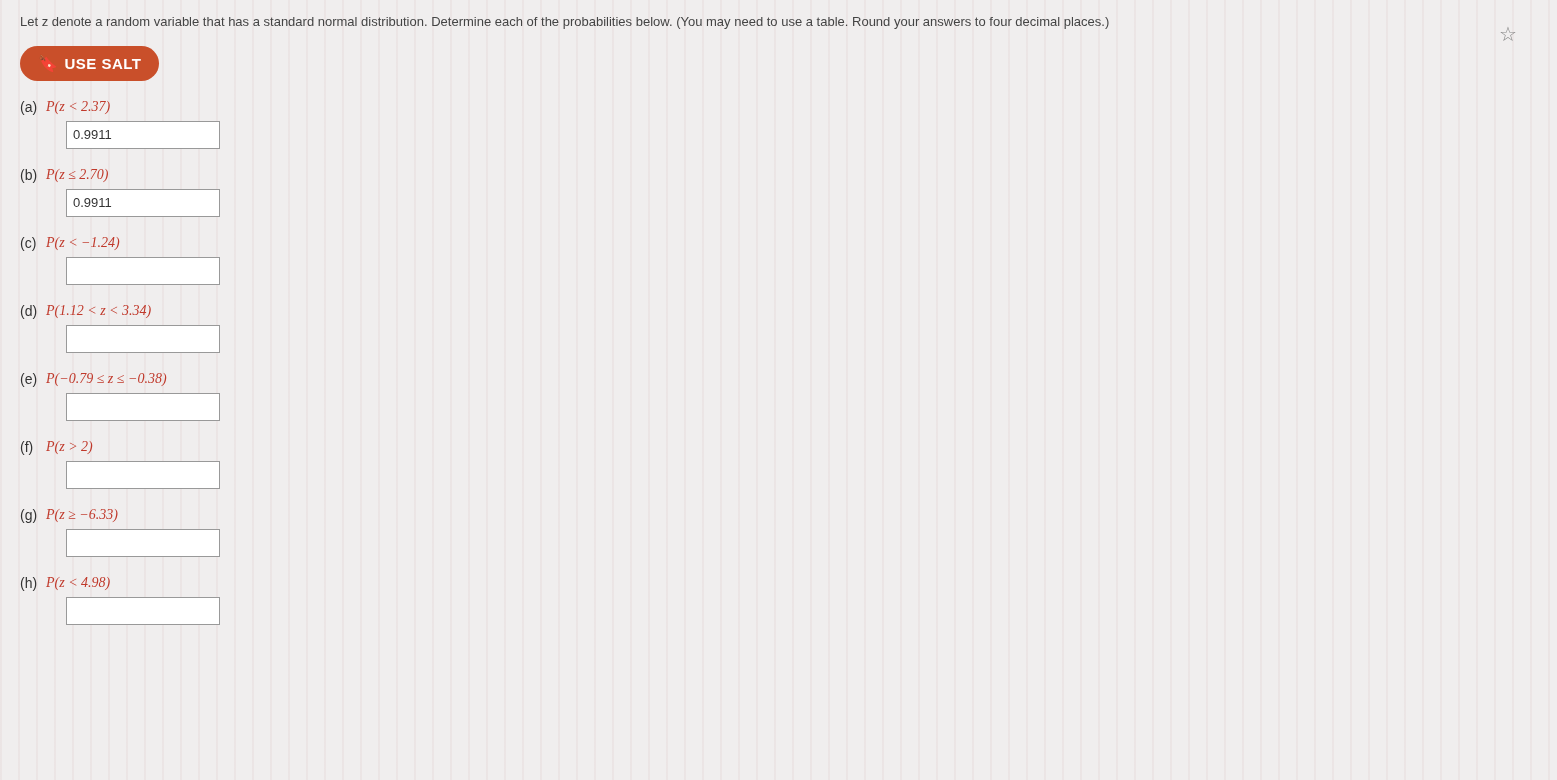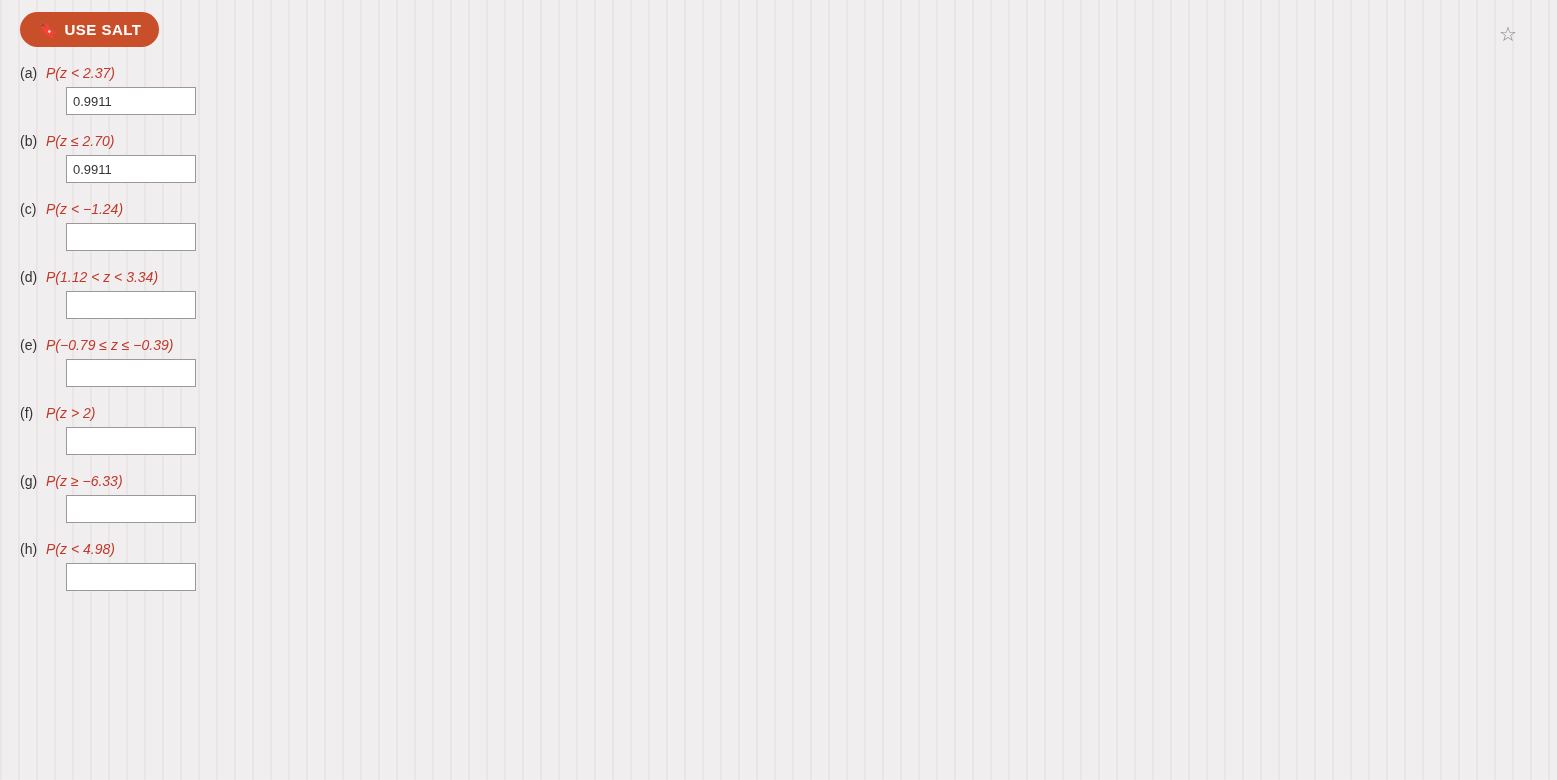--- a/index.html
+++ b/index.html
@@ -62,25 +62,26 @@
 
     .problem-label .part-letter {
       font-style: normal;
       color: #333;
       min-width: 20px;
     }
 
     .problem-label .math-expr {
       color: #c0392b;
       font-style: italic;
+      font-family: Liberation Serif, serif;
     }
 
     .answer-input {
       display: block;
-      width: 130px;
+      width: 154px;
       height: 28px;
       border: 1px solid #999;
       background: white;
       padding: 2px 6px;
       font-size: 13px;
       color: #333;
       margin-left: 46px;
       outline: none;
     }
 
@@ -113,20 +114,21 @@
 
     .content {
       position: relative;
       z-index: 1;
     }
   </style>
 </head>
 <body>
 
 <div class="content">
+  <div class="intro-text">Let z denote a random variable that has a standard normal distribution. Determine each of the probabilities below. (You may need to use a table. Round your answers to four decimal places.)</div>
 
   <button class="use-salt-btn">
     <span class="bookmark-icon">🔖</span>
     <span>USE SALT</span>
   </button>
 
   <div id="problems-container">
       <div class="problem-section">
         <div class="problem-label">
           <span class="part-letter">(a)</span>
@@ -151,21 +153,21 @@
       <div class="problem-section">
         <div class="problem-label">
           <span class="part-letter">(d)</span>
           <span class="math-expr">P(1.12 &lt; z &lt; 3.34)</span>
         </div>
         <input type="text" class="answer-input" style="">
       </div>
       <div class="problem-section">
         <div class="problem-label">
           <span class="part-letter">(e)</span>
-          <span class="math-expr">P(−0.79 ≤ z ≤ −0.39)</span>
+          <span class="math-expr">P(−0.79 ≤ z ≤ −0.38)</span>
         </div>
         <input type="text" class="answer-input" style="">
       </div>
       <div class="problem-section">
         <div class="problem-label">
           <span class="part-letter">(f)</span>
           <span class="math-expr">P(z &gt; 2)</span>
         </div>
         <input type="text" class="answer-input" style="">
       </div>

